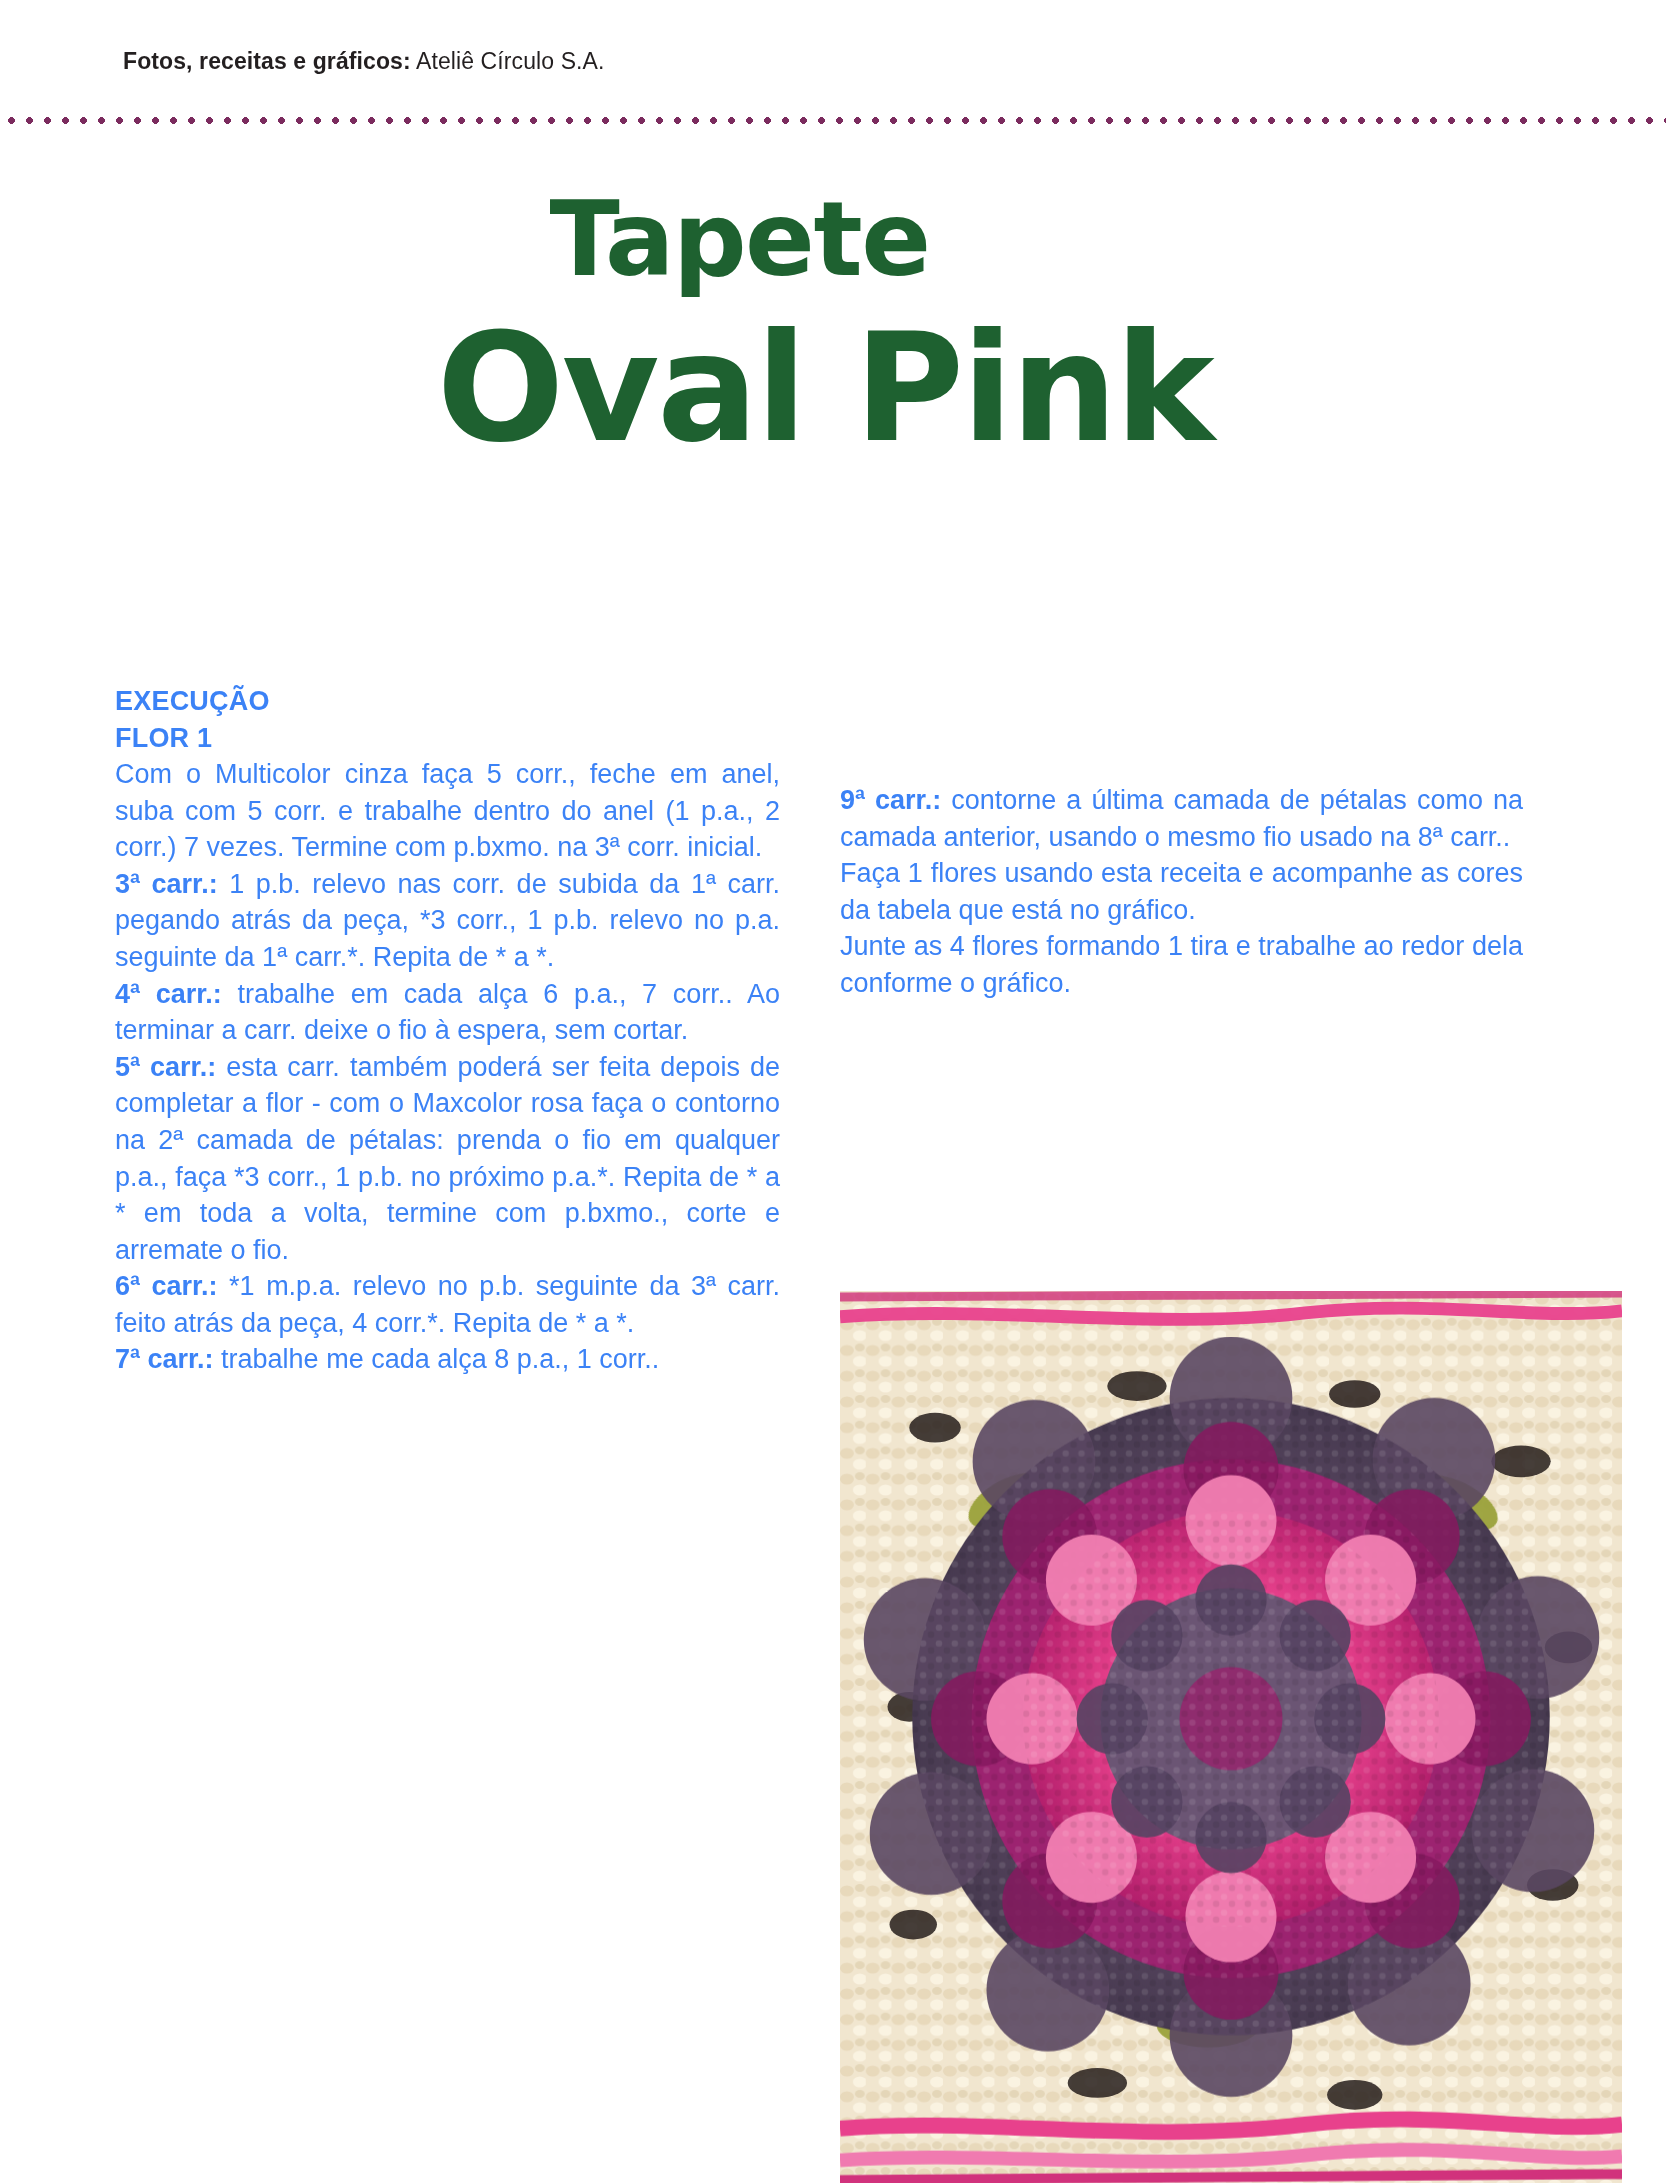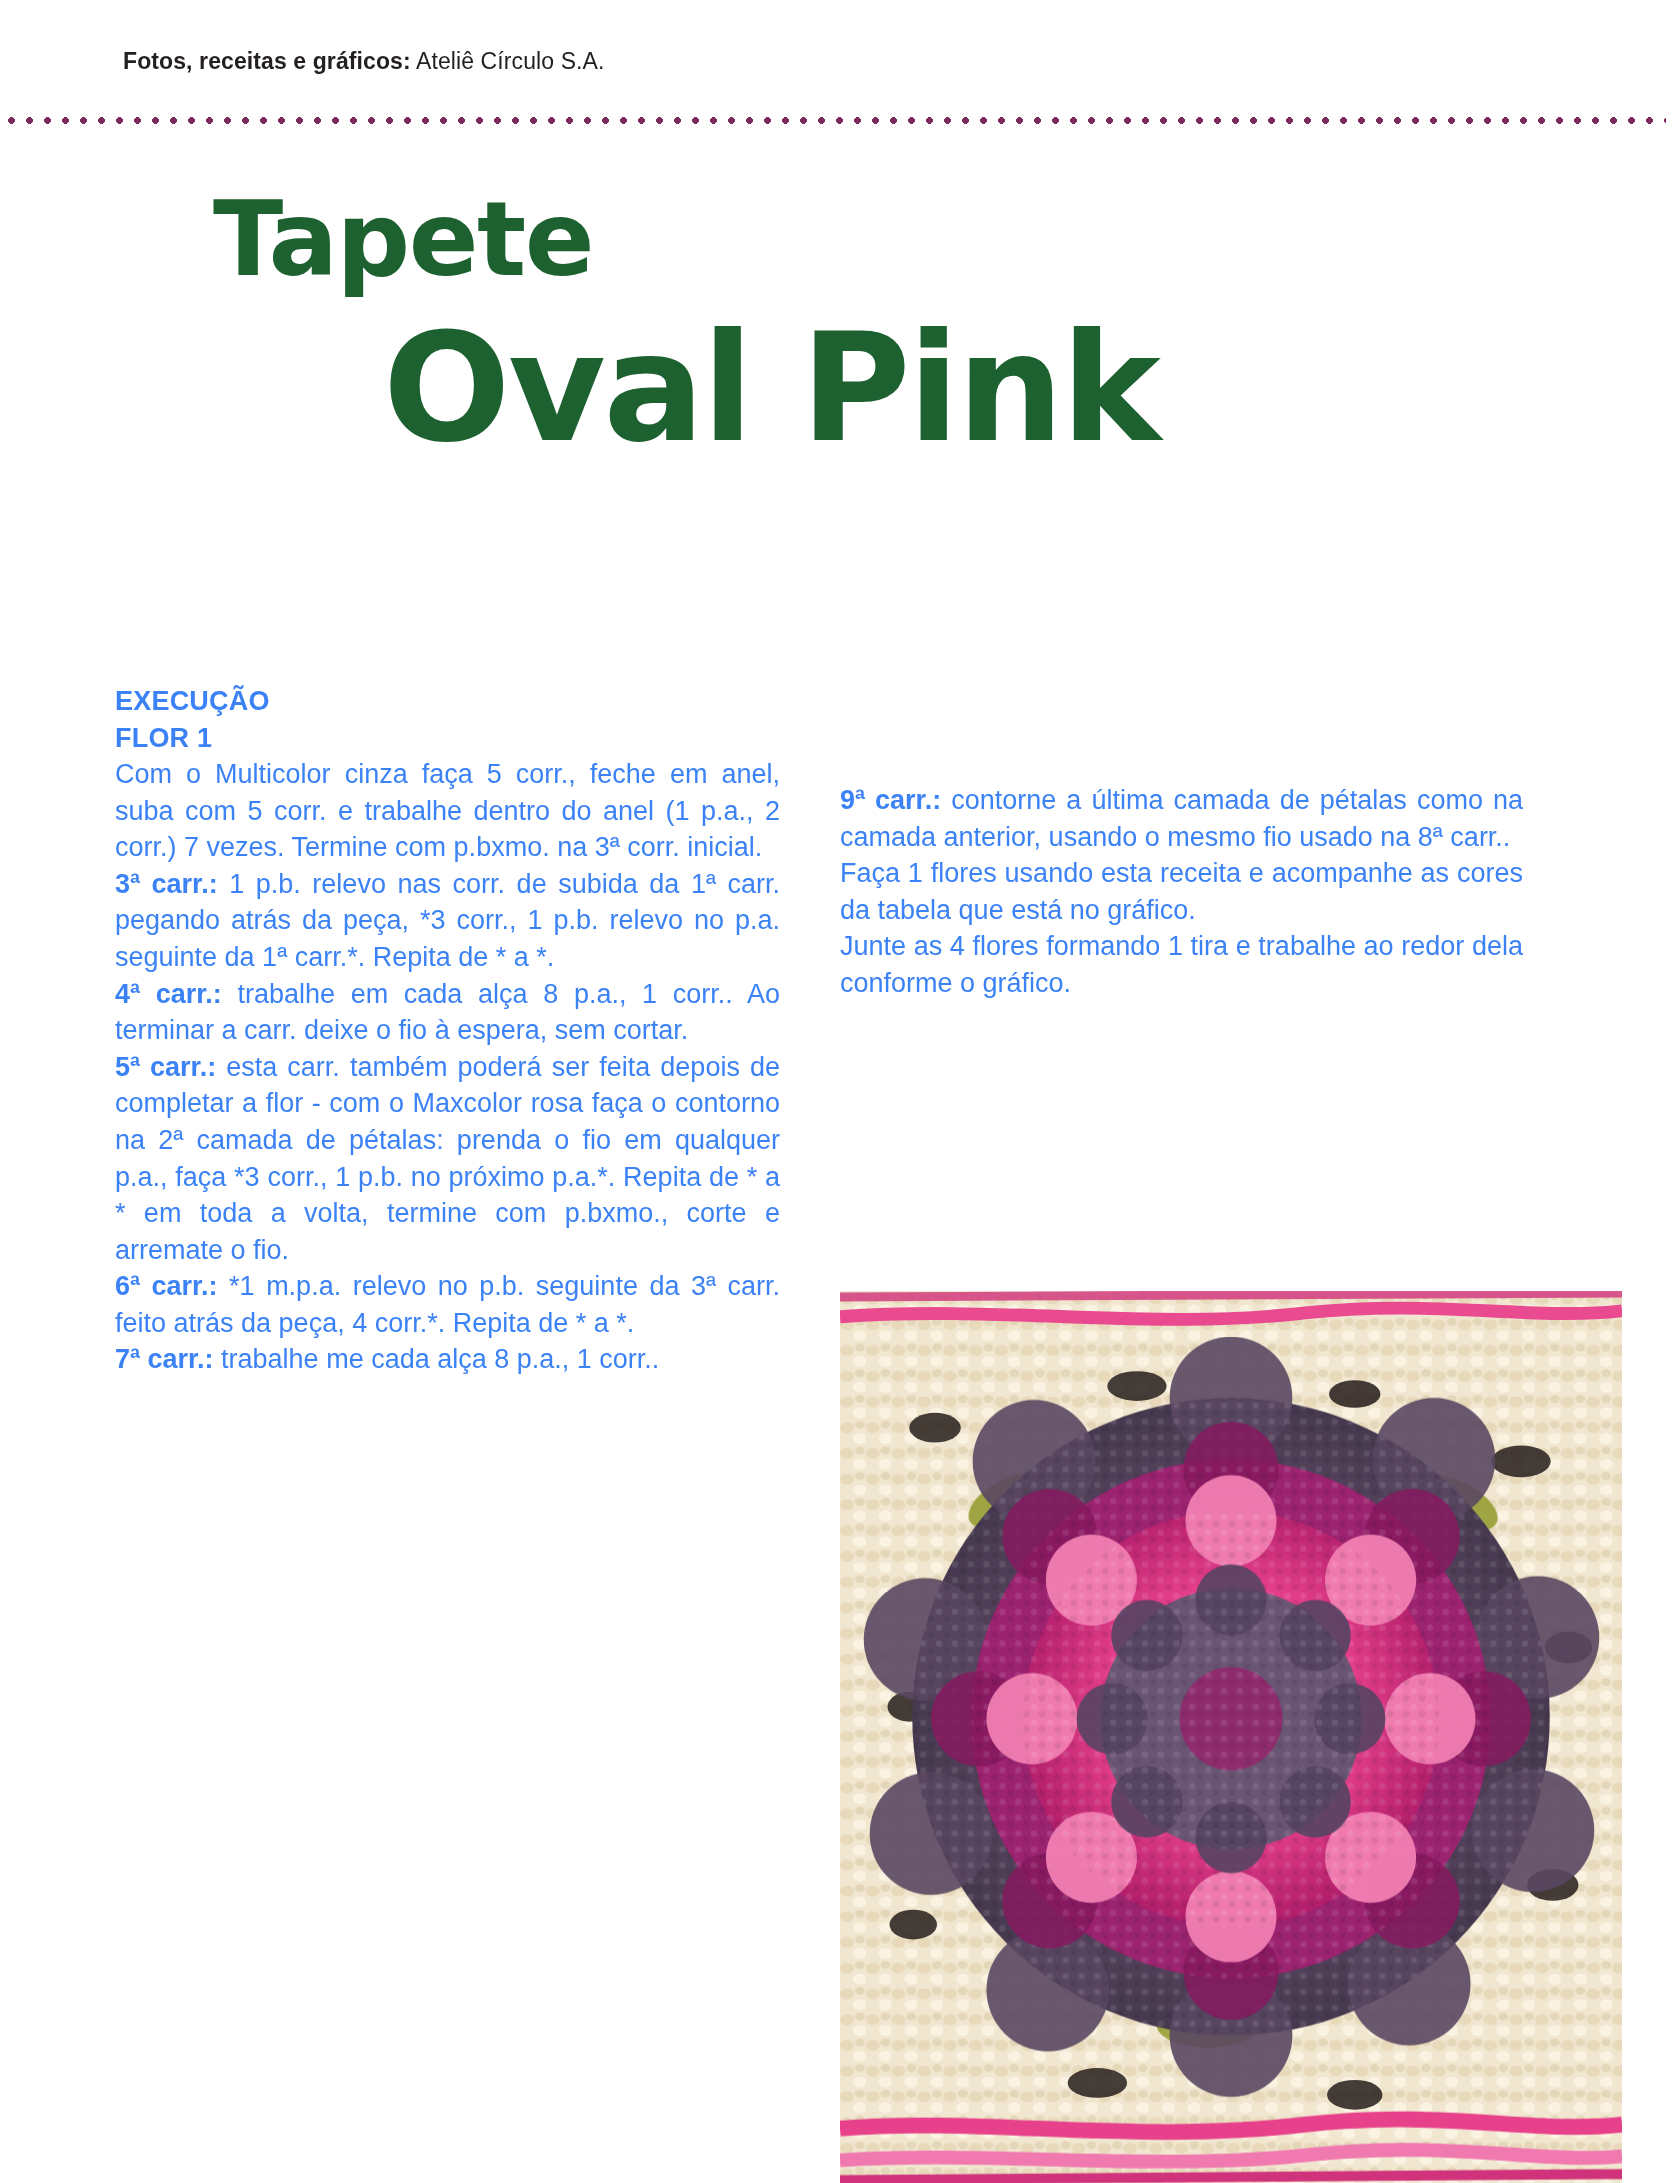--- a/index.html
+++ b/index.html
@@ -38,23 +38,24 @@
     width: 1658px;
     height: 7px;
     background-image: radial-gradient(circle at 3.5px 3.5px, #7b2b5e 3.2px, rgba(255,255,255,0) 3.6px);
     background-size: 18px 7px;
     background-repeat: repeat-x;
   }
 
   
   .title-block {
     position: absolute;
-    left: 17px;
+    left: 8px;
     top: 188px;
     width: 1267px;
+    text-align: center;
   }
   .title-line1 {
     font-family: "DejaVu Sans", sans-serif;
     font-weight: bold;
     font-size: 103px;
     line-height: 1;
     color: #1e6130;
     letter-spacing: -1.5px;
     padding-left: 196px;
   }
@@ -123,21 +124,21 @@
   <div class="title-block">
     <div class="title-line1">Tapete</div>
     <div class="title-line2">Oval Pink</div>
   </div>
 
   <div class="col" id="col-left">
     <div class="section-head">EXECUÇÃO</div>
     <div class="section-head">FLOR 1</div>
     <p>Com o Multicolor cinza faça 5 corr., feche em anel, suba com 5 corr. e trabalhe dentro do anel (1 p.a., 2 corr.) 7 vezes. Termine com p.bxmo. na 3ª corr. inicial.</p>
     <p><b>3ª carr.:</b><span> 1 p.b. relevo nas corr. de subida da 1ª carr. pegando atrás da peça, *3 corr., 1 p.b. relevo no p.a. seguinte da 1ª carr.*. Repita de * a *.</span></p>
-    <p><b>4ª carr.:</b><span> trabalhe em cada alça 8 p.a., 1 corr.. Ao terminar a carr. deixe o fio à espera, sem cortar.</span></p>
+    <p><b>4ª carr.:</b><span> trabalhe em cada alça 6 p.a., 7 corr.. Ao terminar a carr. deixe o fio à espera, sem cortar.</span></p>
     <p><b>5ª carr.:</b><span> esta carr. também poderá ser feita depois de completar a flor - com o Maxcolor rosa faça o contorno na 2ª camada de pétalas:  prenda o fio em qualquer p.a., faça *3 corr., 1 p.b. no próximo p.a.*. Repita de * a * em toda a volta, termine com p.bxmo., corte e arremate o fio.</span></p>
     <p><b>6ª carr.:</b><span> *1 m.p.a. relevo no p.b. seguinte da 3ª carr. feito atrás da peça, 4 corr.*. Repita de * a *.</span></p>
     <p><b>7ª carr.:</b><span> trabalhe me cada alça 8 p.a., 1 corr..</span></p>
   </div>
 
   <div class="col" id="col-right">
     <p><b>9ª carr.:</b><span> contorne a última camada de pétalas como na camada anterior, usando o mesmo fio usado na 8ª carr..</span></p>
     <p>Faça 1 flores usando esta receita e acompanhe as cores da tabela que está no gráfico.</p>
     <p>Junte as 4 flores formando 1 tira e trabalhe ao redor dela conforme o gráfico.</p>
   </div>

